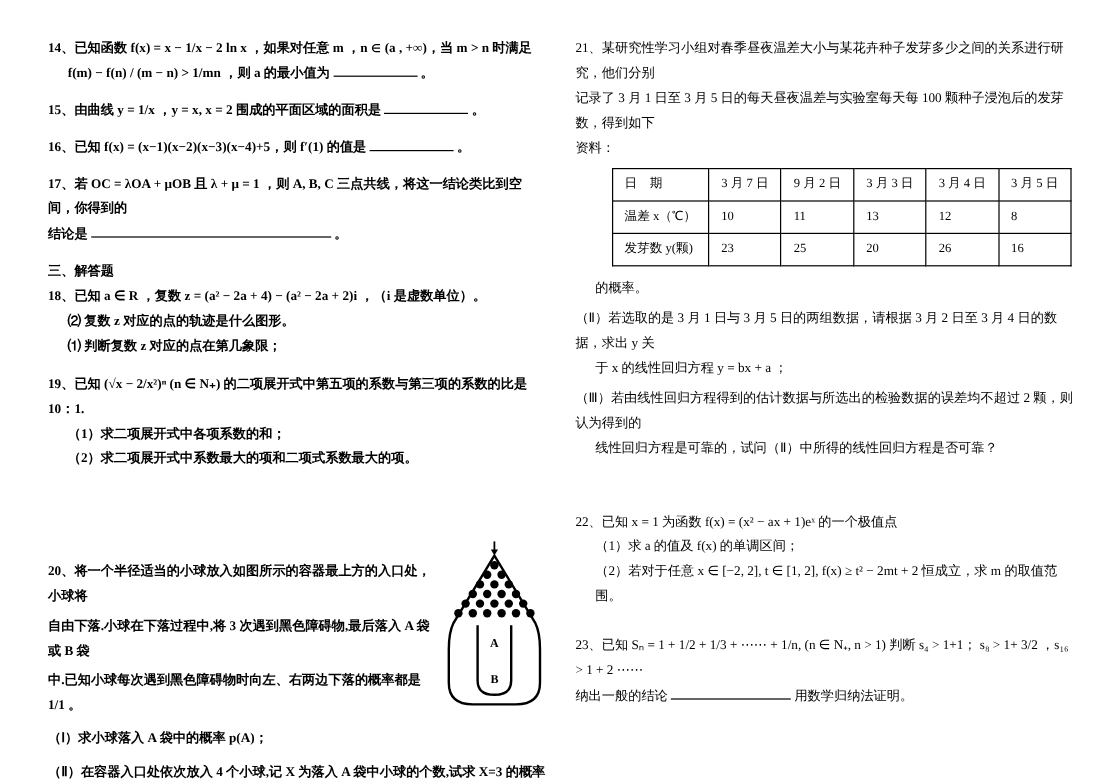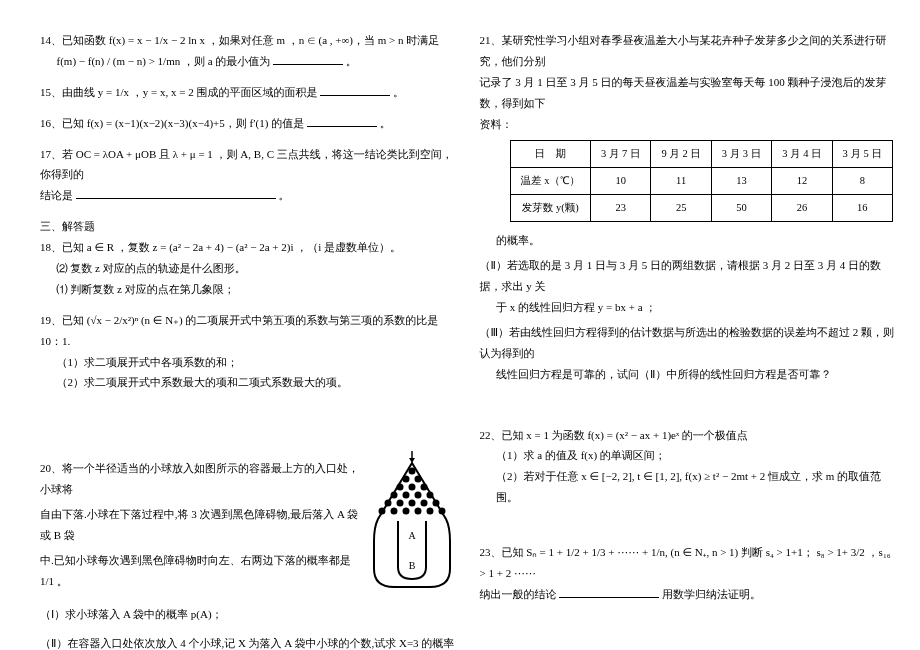--- a/index.html
+++ b/index.html
@@ -8,29 +8,29 @@
     height: 650px;
     background: #fff;
     font-family: "SimSun", "Songti SC", serif;
     font-size: 11px;
     color: #000;
     display: flex;
     padding: 30px 25px 20px 40px;
     line-height: 1.9;
   }
   .col { flex: 1; }
-  .left { padding-right: 18px; }
+  .left { padding-right: 18px; font-weight: bold; }
   .right { padding-left: 6px; }
   .q { margin-bottom: 10px; }
   .indent { padding-left: 1.5em; }
   .blank { display: inline-block; border-bottom: 1px solid #000; min-width: 70px; height: 1em; vertical-align: baseline; }
   table { border-collapse: collapse; margin: 6px 0 8px 30px; }
-  td, th { border: 1px solid #000; padding: 3px 10px; text-align: center; font-weight: normal; font-size: 10.5px; }
+  td, th { border: 1px solid #000; padding: 3px 10px; text-align: left; font-weight: normal; font-size: 10.5px; }
   .dropper { display: inline-block; vertical-align: top; margin-left: 6px; }
-  .p20 { display: flex; align-items: center; }
+  .p20 { display: flex; align-items: flex-end; }
   .p20 .text { flex: 1; }
 </style>
 </head>
 <body>
 
 <div class="col left">
 
   <div class="q">
     <div>14、已知函数 f(x) = x − 1/x − 2 ln x ，如果对任意 m ，n ∈ (a , +∞)，当 m &gt; n 时满足</div>
     <div class="indent">
@@ -147,41 +147,41 @@
         <td>10</td>
         <td>11</td>
         <td>13</td>
         <td>12</td>
         <td>8</td>
       </tr>
       <tr>
         <td>发芽数 y(颗)</td>
         <td>23</td>
         <td>25</td>
-        <td>50</td>
+        <td>20</td>
         <td>26</td>
         <td>16</td>
       </tr>
     </tbody>
       </table>
 
     <div class="indent">的概率。</div>
     <div style="margin-top:4px">（Ⅱ）若选取的是 3 月 1 日与 3 月 5 日的两组数据，请根据 3 月 2 日至 3 月 4 日的数据，求出 y 关</div>
     <div class="indent">于 x 的线性回归方程 y = bx + a ；</div>
     <div style="margin-top:4px">（Ⅲ）若由线性回归方程得到的估计数据与所选出的检验数据的误差均不超过 2 颗，则认为得到的</div>
     <div class="indent">线性回归方程是可靠的，试问（Ⅱ）中所得的线性回归方程是否可靠？</div>
   </div>
 
   <div class="q" style="margin-top:40px">
     <div>22、已知 x = 1 为函数 f(x) = (x² − ax + 1)eˣ 的一个极值点</div>
     <div class="indent">（1）求 a 的值及 f(x) 的单调区间；</div>
     <div class="indent">（2）若对于任意 x ∈ [−2, 2], t ∈ [1, 2], f(x) ≥ t² − 2mt + 2 恒成立，求 m 的取值范围。</div>
   </div>
 
-  <div class="q" style="margin-top:34px">
+  <div class="q" style="margin-top:20px">
     <div>23、已知 Sₙ = 1 + 1/2 + 1/3 + ⋯⋯ + 1/n, (n ∈ N₊, n &gt; 1) 判断 s₄ &gt; 1+1；  s₈ &gt; 1+ 3/2 ，s₁₆ &gt; 1 + 2 ⋯⋯</div>
     <div>
       <span>纳出一般的结论</span>
       <span class="blank" style="min-width:100px"></span>
       <span>用数学归纳法证明。</span>
     </div>
   </div>
 
 </div>
 

